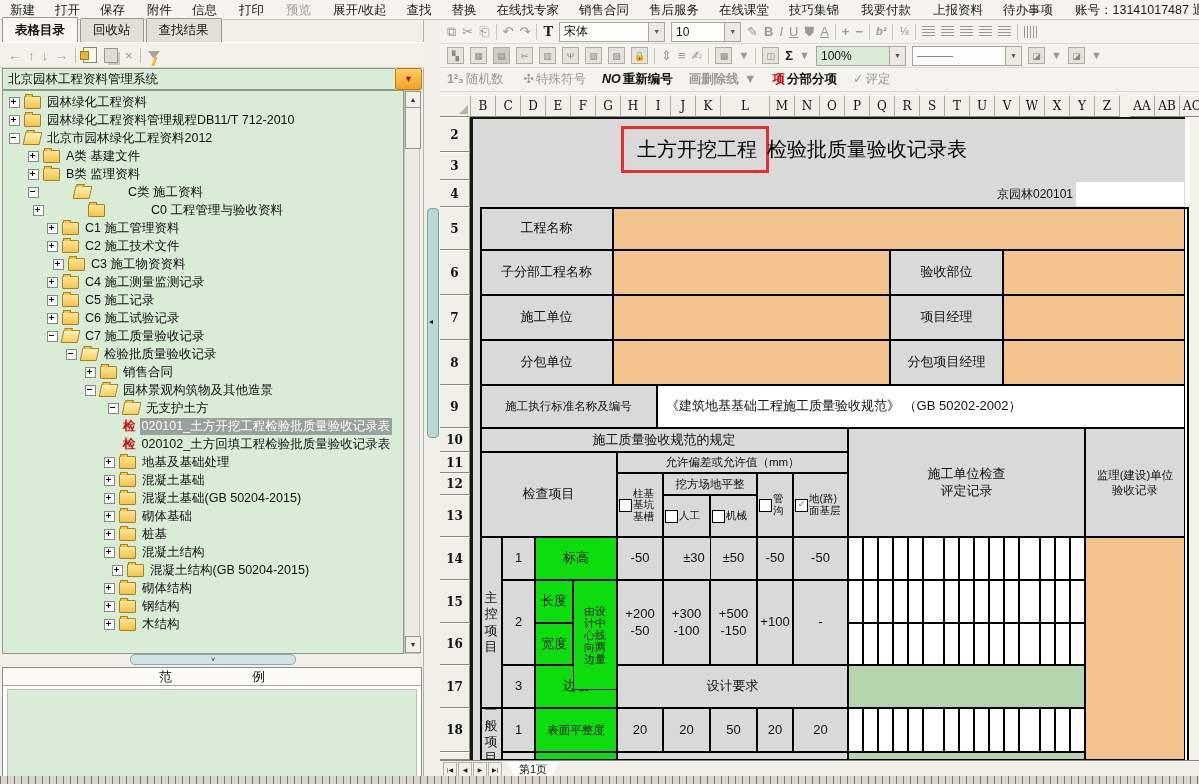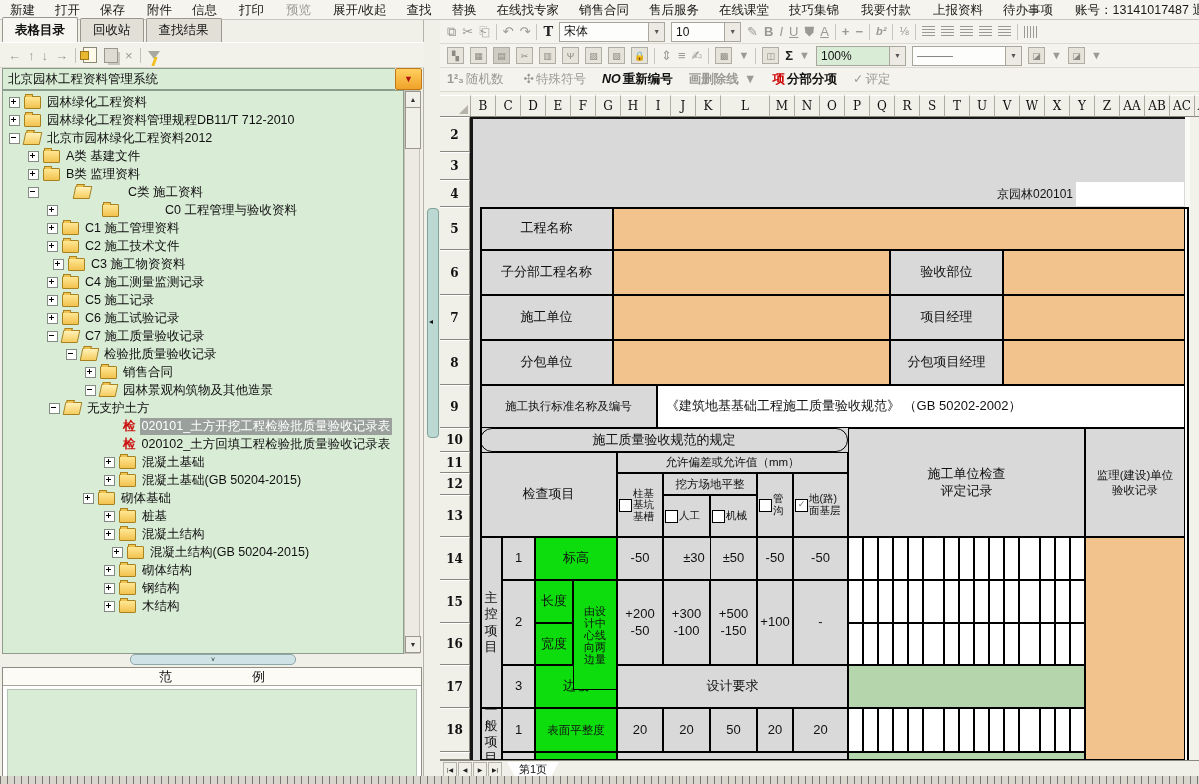--- a/index.html
+++ b/index.html
@@ -202,21 +202,21 @@
         <div class="trow" style="padding-left: 25px;">
           <span class="ebox plus"></span>
           <span class="fold"></span>
           <span class="tlabel">B类 监理资料</span>
         </div>
         <div class="trow" style="padding-left: 25px; gap: 31px;">
           <span class="ebox"></span>
           <span class="fold open"></span>
           <span class="tlabel">C类 施工资料</span>
         </div>
-        <div class="trow" style="padding-left: 44px; gap: 40px;">
+        <div class="trow" style="padding-left: 30px; gap: 40px;">
           <span class="ebox plus"></span>
           <span class="fold"></span>
           <span class="tlabel">C0 工程管理与验收资料</span>
         </div>
         <div class="trow" style="padding-left: 44px;">
           <span class="ebox plus"></span>
           <span class="fold"></span>
           <span class="tlabel">C1 施工管理资料</span>
         </div>
         <div class="trow" style="padding-left: 44px;">
@@ -257,44 +257,49 @@
         <div class="trow" style="padding-left: 82px;">
           <span class="ebox plus"></span>
           <span class="fold"></span>
           <span class="tlabel">销售合同</span>
         </div>
         <div class="trow" style="padding-left: 82px;">
           <span class="ebox"></span>
           <span class="fold open"></span>
           <span class="tlabel">园林景观构筑物及其他造景</span>
         </div>
-        <div class="trow" style="padding-left: 46px;">
+        <div class="trow" style="padding-left: 105px;">
           <span class="ebox"></span>
           <span class="fold open"></span>
           <span class="tlabel">无支护土方</span>
         </div>
         <div class="trow sel" style="padding-left: 120px;">
           <span class="jian">检</span>
           <span class="tlabel">020101_土方开挖工程检验批质量验收记录表</span>
         </div>
         <div class="trow" style="padding-left: 120px;">
           <span class="jian">检</span>
           <span class="tlabel">020102_土方回填工程检验批质量验收记录表</span>
         </div>
         <div class="trow" style="padding-left: 101px;">
           <span class="ebox plus"></span>
           <span class="fold"></span>
+          <span class="tlabel">地基及基础处理</span>
+        </div>
+        <div class="trow" style="padding-left: 101px;">
+          <span class="ebox plus"></span>
+          <span class="fold"></span>
           <span class="tlabel">混凝土基础</span>
         </div>
         <div class="trow" style="padding-left: 101px;">
           <span class="ebox plus"></span>
           <span class="fold"></span>
           <span class="tlabel">混凝土基础(GB 50204-2015)</span>
         </div>
-        <div class="trow" style="padding-left: 80px;">
+        <div class="trow" style="padding-left: 101px;">
           <span class="ebox plus"></span>
           <span class="fold"></span>
           <span class="tlabel">砌体基础</span>
         </div>
         <div class="trow" style="padding-left: 101px;">
           <span class="ebox plus"></span>
           <span class="fold"></span>
           <span class="tlabel">桩基</span>
         </div>
         <div class="trow" style="padding-left: 101px;">
@@ -451,21 +456,21 @@
         <div class="chead" style="width: 24px;">Q</div>
         <div class="chead" style="width: 24px;">R</div>
         <div class="chead" style="width: 24px;">S</div>
         <div class="chead" style="width: 24px;">T</div>
         <div class="chead" style="width: 24px;">U</div>
         <div class="chead" style="width: 24px;">V</div>
         <div class="chead" style="width: 24px;">W</div>
         <div class="chead" style="width: 24px;">X</div>
         <div class="chead" style="width: 24px;">Y</div>
         <div class="chead" style="width: 24px;">Z</div>
-        <div class="chead" style="width: 24px;">AA</div>
+        <div class="chead" style="width: 24px; margin-left: 10px;">AA</div>
         <div class="chead" style="width: 24px;">AB</div>
         <div class="chead" style="width: 24px;">AC</div>
         <div class="chead" style="width: 24px;">AD</div>
       </div>
 
     <div id="canvas" class="abs">
       <div id="white-gap"></div>
       <div id="rowheads">
           <div class="rhead" style="height: 35px;">2</div>
           <div class="rhead" style="height: 28px;">3</div>
@@ -481,40 +486,44 @@
           <div class="rhead" style="height: 42px;">13</div>
           <div class="rhead" style="height: 43px;">14</div>
           <div class="rhead" style="height: 43px;">15</div>
           <div class="rhead" style="height: 42px;">16</div>
           <div class="rhead" style="height: 43px;">17</div>
           <div class="rhead" style="height: 44px;">18</div>
           <div class="rhead" style="height: 8px;"></div>
         </div>
       <div id="blackline"></div>
       <div id="topline"></div>
+      <div id="title-line">
+        <span id="title-box">土方开挖工程</span>
+          <span>检验批质量验收记录表</span>
+      </div>
       <div id="code-white"></div>
       <div id="code-line">京园林020101</div>
       <div id="cells">
           <div class="cell bg-g" style="left: 40px; top: 90px; width: 133px; height: 43px;">工程名称</div>
           <div class="cell bg-o" style="left: 173px; top: 90px; width: 572px; height: 43px;"></div>
           <div class="cell bg-g" style="left: 40px; top: 133px; width: 133px; height: 45px;">子分部工程名称</div>
           <div class="cell bg-o" style="left: 173px; top: 133px; width: 277px; height: 45px;"></div>
           <div class="cell bg-g" style="left: 450px; top: 133px; width: 113px; height: 45px;">验收部位</div>
           <div class="cell bg-o" style="left: 563px; top: 133px; width: 182px; height: 45px;"></div>
           <div class="cell bg-g" style="left: 40px; top: 178px; width: 133px; height: 45px;">施工单位</div>
           <div class="cell bg-o" style="left: 173px; top: 178px; width: 277px; height: 45px;"></div>
           <div class="cell bg-g" style="left: 450px; top: 178px; width: 113px; height: 45px;">项目经理</div>
           <div class="cell bg-o" style="left: 563px; top: 178px; width: 182px; height: 45px;"></div>
           <div class="cell bg-g" style="left: 40px; top: 223px; width: 133px; height: 45px;">分包单位</div>
           <div class="cell bg-o" style="left: 173px; top: 223px; width: 277px; height: 45px;"></div>
           <div class="cell bg-g" style="left: 450px; top: 223px; width: 113px; height: 45px;">分包项目经理</div>
           <div class="cell bg-o" style="left: 563px; top: 223px; width: 182px; height: 45px;"></div>
           <div class="cell bg-g small" style="left: 40px; top: 268px; width: 177px; height: 43px;">施工执行标准名称及编号</div>
           <div class="cell bg-w left" style="left: 217px; top: 268px; width: 528px; height: 43px;">《建筑地基基础工程施工质量验收规范》 （GB 50202-2002）</div>
-          <div class="cell bg-g" style="left: 40px; top: 311px; width: 368px; height: 24px; border-radius: 12px;">施工质量验收规范的规定</div>
+          <div class="cell bg-g" style="left: 40px; top: 311px; width: 368px; height: 24px;">施工质量验收规范的规定</div>
           <div class="cell bg-g pre" style="left: 408px; top: 311px; width: 237px; height: 109px;">施工单位检查
 评定记录</div>
           <div class="cell bg-g pre small" style="left: 645px; top: 311px; width: 100px; height: 109px;">监理(建设)单位
 验收记录</div>
           <div class="cell bg-g" style="left: 40px; top: 335px; width: 137px; height: 85px;">检查项目</div>
           <div class="cell bg-g small" style="left: 177px; top: 335px; width: 231px; height: 21px;">允许偏差或允许值（mm）</div>
           <div class="cell bg-g small" style="left: 223px; top: 356px; width: 94px; height: 22px;">挖方场地平整</div>
           <div class="cell bg-g brk" style="left: 40px; top: 420px; width: 22px; height: 171px;">主控项目</div>
           <div class="cell bg-g brk" style="left: 40px; top: 591px; width: 22px; height: 52px;">一般项目</div>
           <div class="cell bg-g" style="left: 62px; top: 420px; width: 33px; height: 43px;">1</div>

